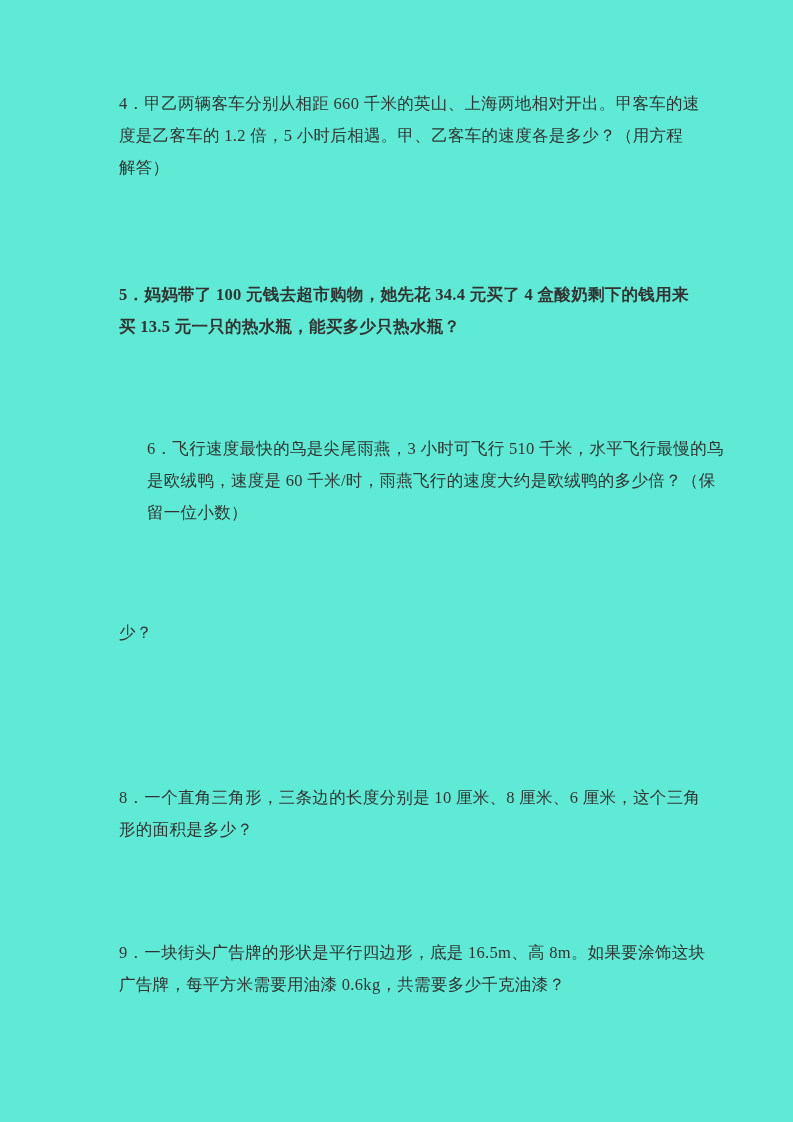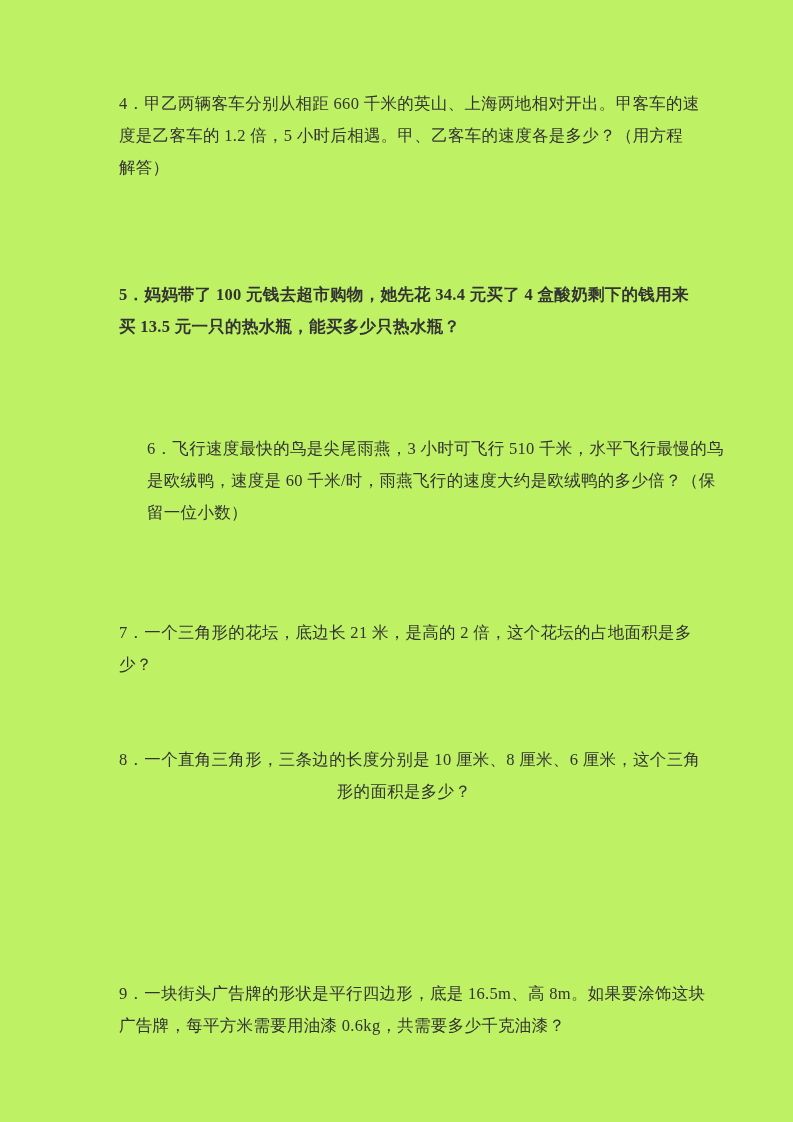--- a/index.html
+++ b/index.html
@@ -4,42 +4,42 @@
 <style>
   html, body {
     margin: 0;
     padding: 0;
     background: #ffffff;
   }
   .page {
     position: relative;
     width: 793px;
     height: 1122px;
-    background: #bef264;
+    background: #5eead4;
     overflow: hidden;
     font-family: "Liberation Serif", "DejaVu Serif", serif;
     color: #333333;
   }
   .problem {
     position: absolute;
     left: 119px;
     width: 570px;
     font-size: 16.5px;
     line-height: 32px;
     letter-spacing: 0.3px;
   }
   .problem .line {
     white-space: nowrap;
   }
   #problem-4 { top: 88px; }
   #problem-5 { top: 279px; font-weight: bold; }
   #problem-6 { top: 433px; margin-left: 28px; }
   #problem-7 { top: 617px; }
-  #problem-8 { top: 744px; text-align: center; }
-  #problem-9 { top: 937px; margin-top: 41px; }
+  #problem-8 { top: 782px; }
+  #problem-9 { top: 937px; }
 </style>
 </head>
 <body>
 
 <div class="page">
 
   <section class="problem" id="problem-4">
     <div class="line">4．甲乙两辆客车分别从相距 660 千米的英山、上海两地相对开出。甲客车的速</div>
     <div class="line">度是乙客车的 1.2 倍，5 小时后相遇。甲、乙客车的速度各是多少？（用方程</div>
     <div class="line">解答）</div>
@@ -50,21 +50,20 @@
     <div class="line">买 13.5 元一只的热水瓶，能买多少只热水瓶？</div>
   </section>
 
   <section class="problem" id="problem-6">
     <div class="line">6．飞行速度最快的鸟是尖尾雨燕，3 小时可飞行 510 千米，水平飞行最慢的鸟</div>
     <div class="line">是欧绒鸭，速度是 60 千米/时，雨燕飞行的速度大约是欧绒鸭的多少倍？（保</div>
     <div class="line">留一位小数）</div>
   </section>
 
   <section class="problem" id="problem-7">
-    <div class="line">7．一个三角形的花坛，底边长 21 米，是高的 2 倍，这个花坛的占地面积是多</div>
     <div class="line">少？</div>
   </section>
 
   <section class="problem" id="problem-8">
     <div class="line">8．一个直角三角形，三条边的长度分别是 10 厘米、8 厘米、6 厘米，这个三角</div>
     <div class="line">形的面积是多少？</div>
   </section>
 
   <section class="problem" id="problem-9">
     <div class="line">9．一块街头广告牌的形状是平行四边形，底是 16.5m、高 8m。如果要涂饰这块</div>

